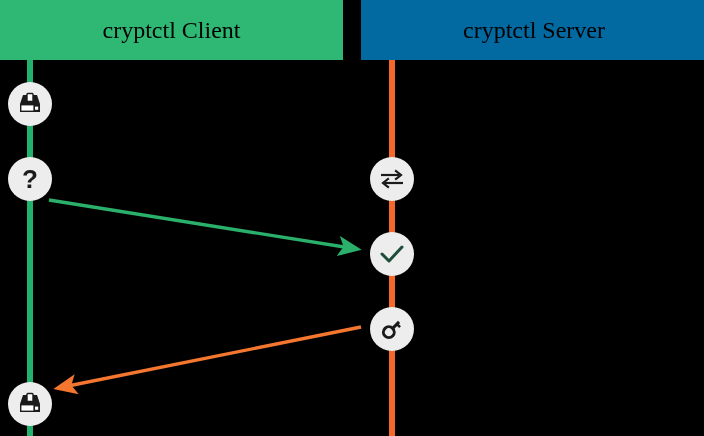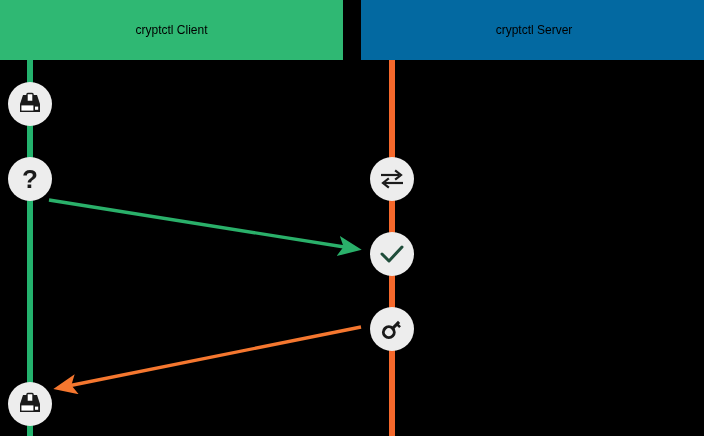--- a/index.html
+++ b/index.html
@@ -20,23 +20,23 @@
   .participant-header {
     position: absolute;
     top: 0;
     height: 60px;
     display: flex;
     align-items: center;
     justify-content: center;
     box-sizing: border-box;
   }
   .participant-title {
-    font-size: 12px;
+    font-size: 24px;
     color: #000000;
-    font-family: Liberation Sans, sans-serif;
+    font-family: Liberation Serif, serif;
     white-space: nowrap;
     letter-spacing: 0px;
   }
   #header-client {
     left: 0px;
     width: 343px;
     background: #2fb873;
   }
   #header-server {
     left: 361px;

